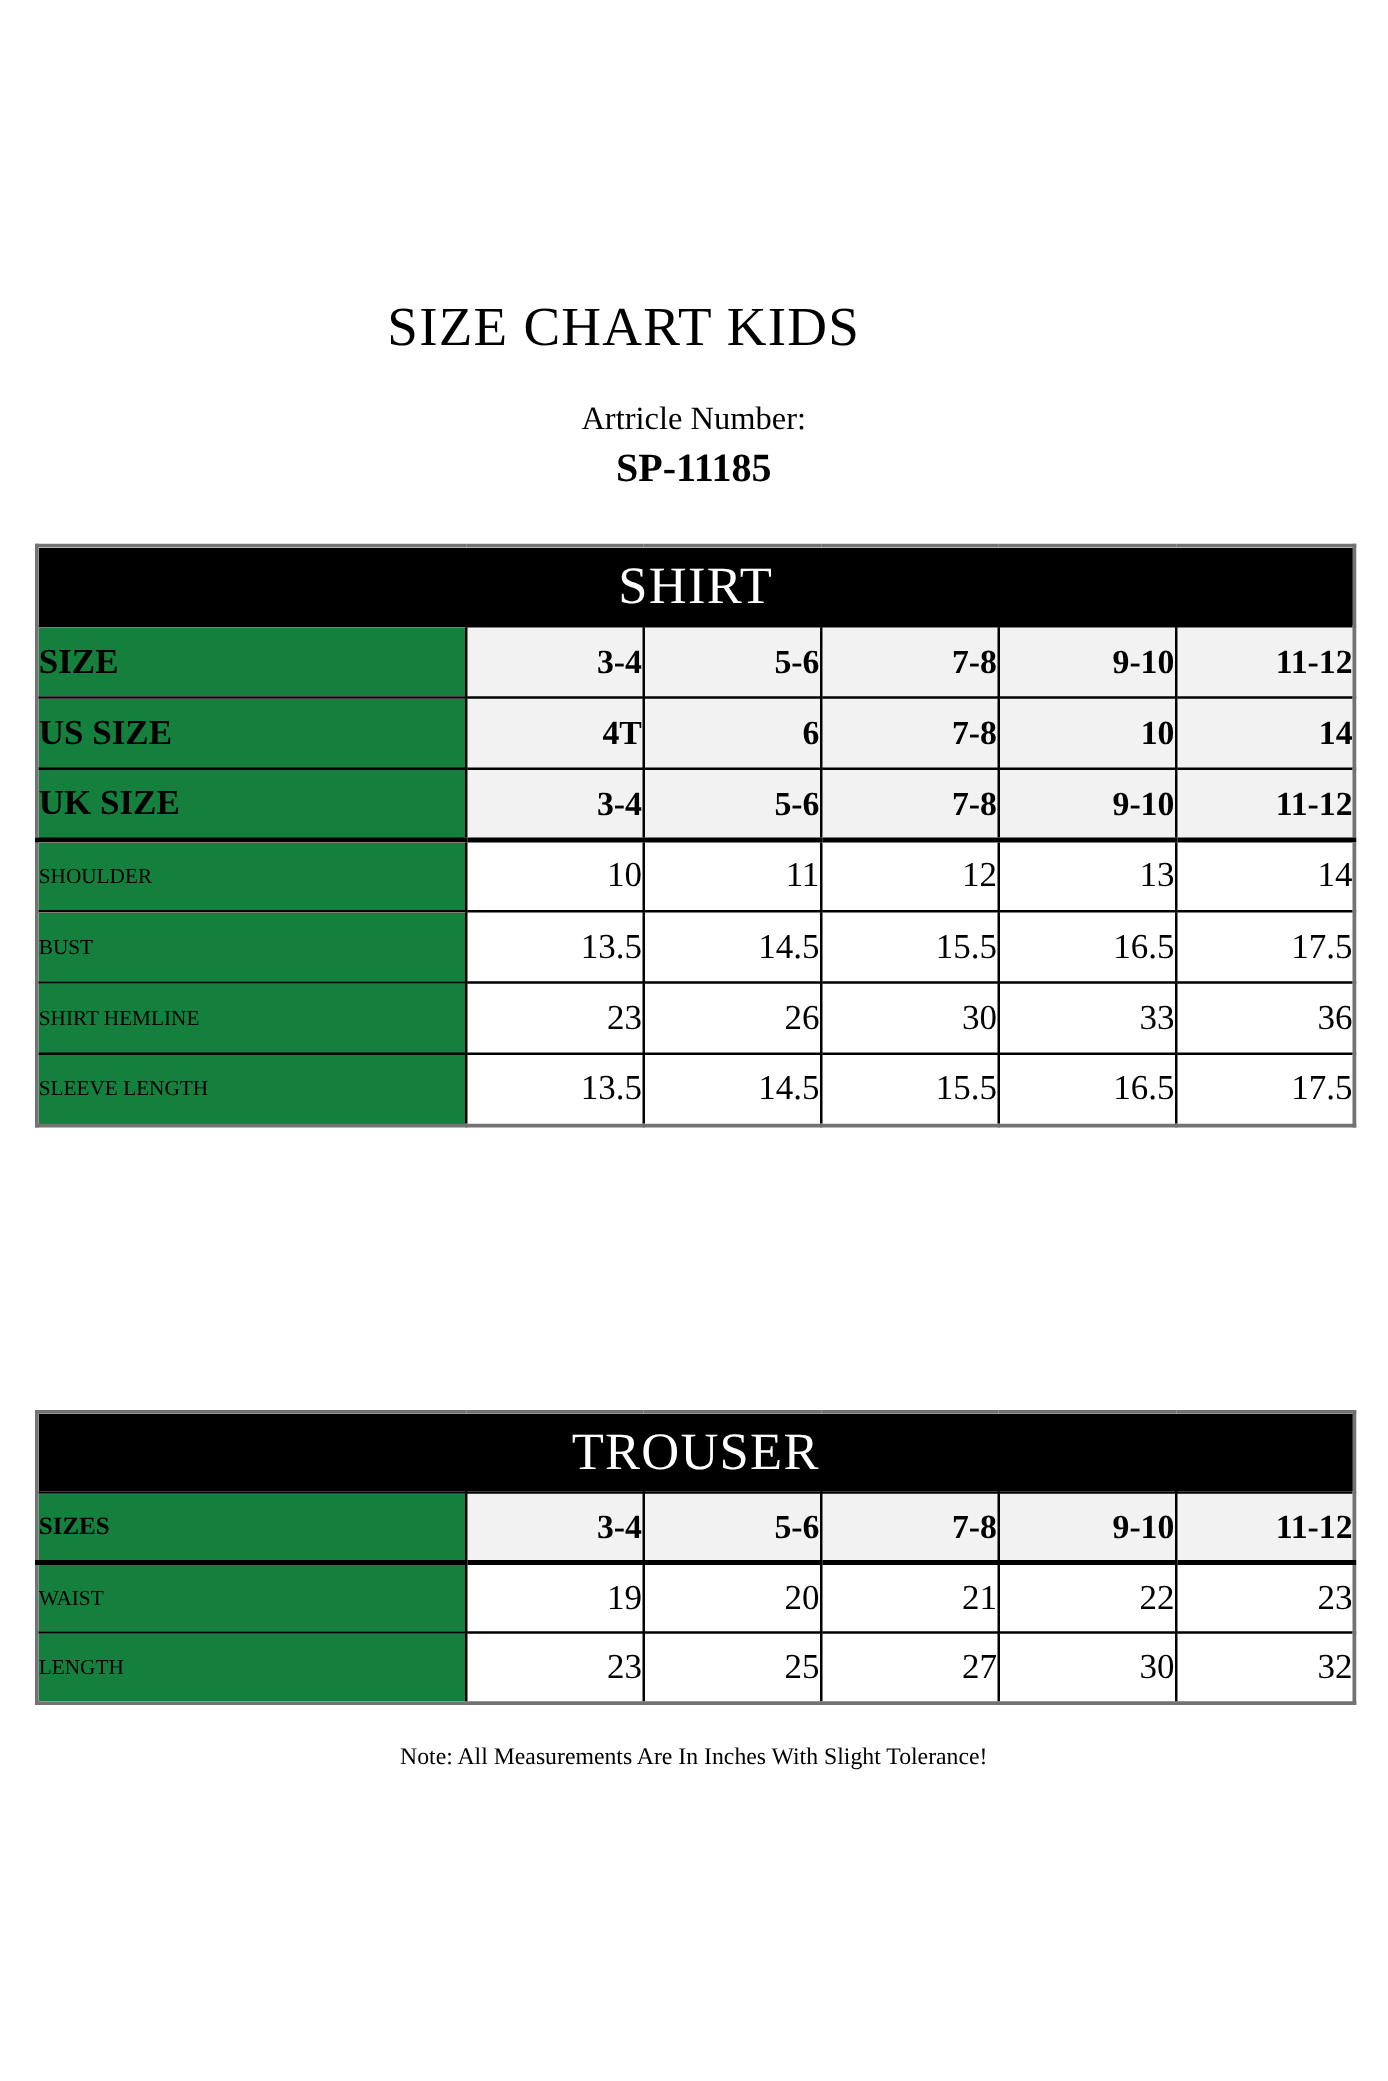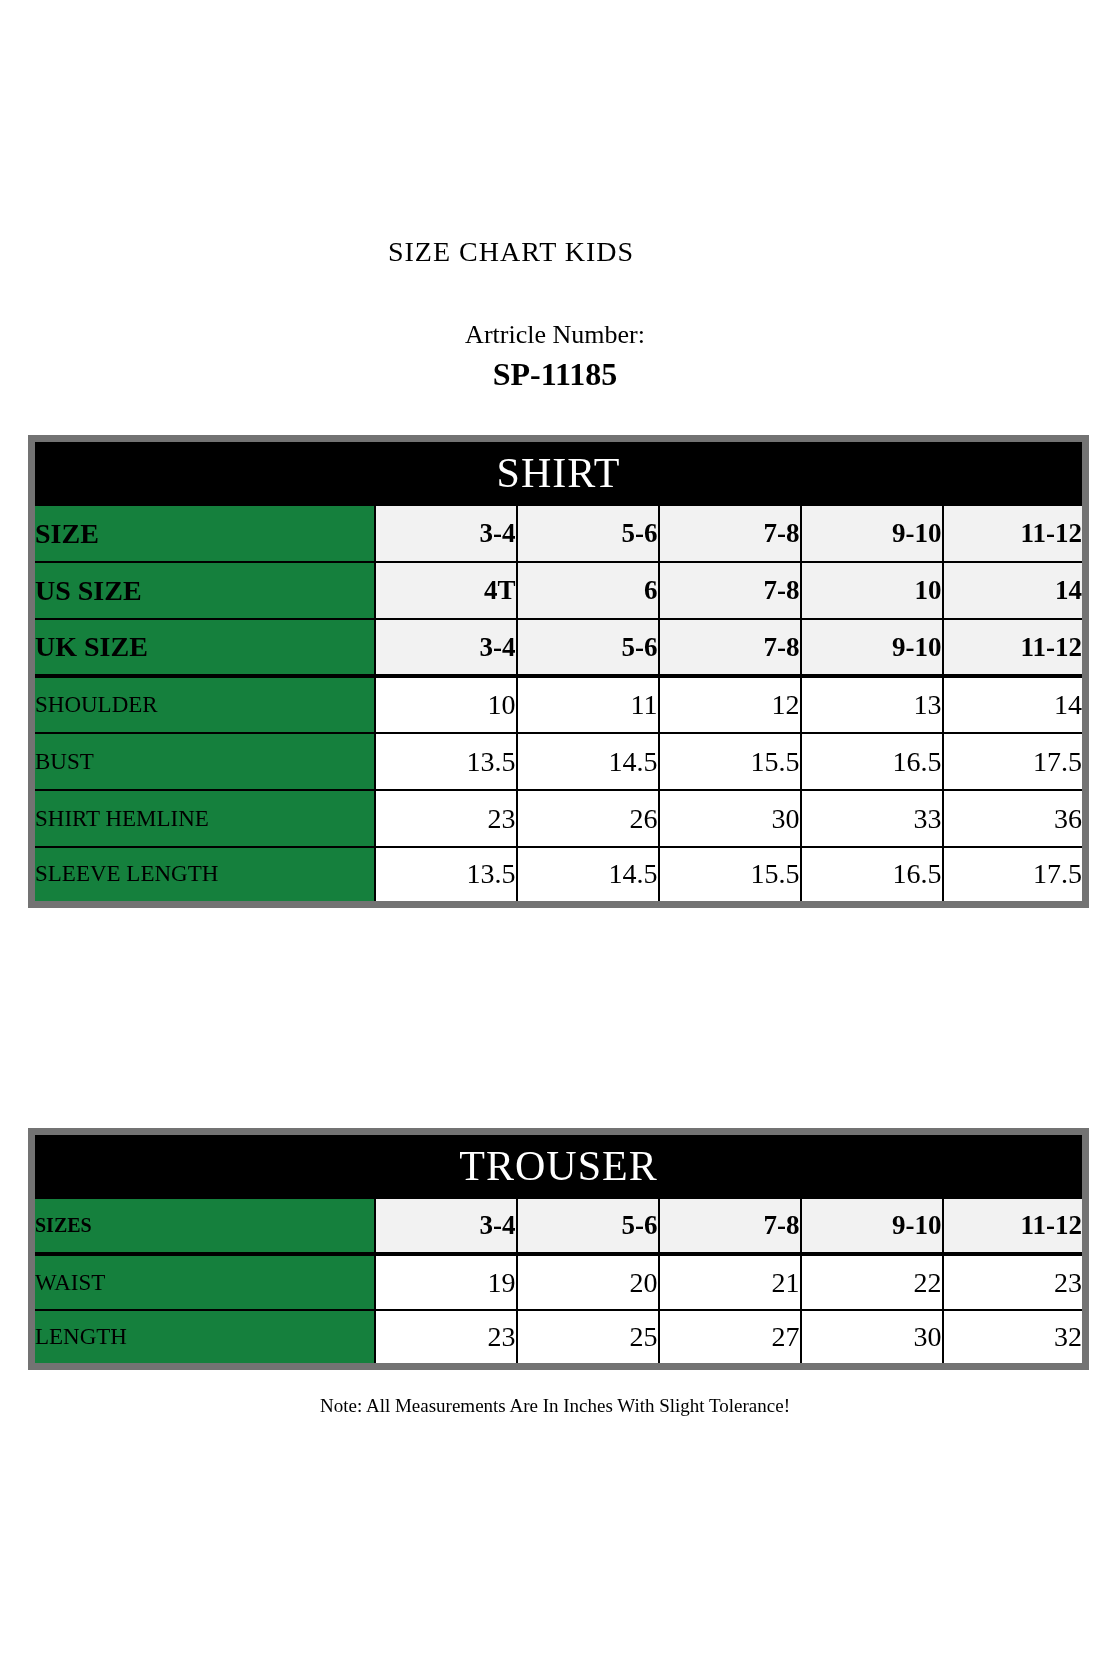--- a/index.html
+++ b/index.html
@@ -5,23 +5,23 @@
   html, body { margin: 0; padding: 0; }
   body {
     width: 1110px; height: 1665px;
     background: #ffffff;
     font-family: "Liberation Serif", serif;
     color: #000000;
   }
   .page { position: relative; width: 1110px; height: 1665px; overflow: hidden; }
 
   .title {
-    position: absolute; top: 236px; left: 16px; width: 990px;
+    position: absolute; top: 236px; left: 4px; width: 990px;
     margin: 0; text-align: center;
-    font-size: 28px; font-weight: normal; letter-spacing: 1px;
+    font-size: 44px; font-weight: normal; letter-spacing: 1px;
   }
   .article-label {
     position: absolute; top: 320px; left: 0; width: 1110px;
     text-align: center; font-size: 26px;
   }
   .article-number {
     position: absolute; top: 356px; left: 0; width: 1110px;
     text-align: center; font-size: 32px; font-weight: bold;
   }
 
@@ -32,39 +32,39 @@
   }
   table.shirt   { top: 435px; }
   table.trouser { top: 1128px; }
 
   th.band {
     background: #000000; color: #ffffff;
     font-size: 42px; font-weight: normal;
     height: 62px; text-align: center; letter-spacing: 1px;
     border: 3px solid #000000; padding: 0;
   }
-  table.size-table { border: 7px solid #737373; }
+  table.size-table { border: 3px solid #737373; }
   table.size-table th, table.size-table td {
     border: 2px solid #000000;
     padding: 0;
     vertical-align: middle;
     overflow: hidden; white-space: nowrap;
   }
   tbody th { text-align: left; padding-left: 6px; background: #15803d; }
   tbody td { text-align: right; }
 
   .shirt tbody tr   { height: 57px; }
   .trouser tbody tr { height: 56px; }
 
   tr.size-row { background: #f2f2f2; }
   tr.size-row th { font-weight: bold; font-size: 28px; }
   tr.size-row td { font-weight: bold; font-size: 27px; background: #f2f2f2; }
   tr.size-row.group-end th, tr.size-row.group-end td { border-bottom: 4px solid #000000; }
 
-  tr.measure-row th { font-weight: normal; font-size: 23px; }
+  tr.measure-row th { font-weight: normal; font-size: 17px; }
   tr.measure-row td { font-size: 28px; background: #ffffff; }
 
   
   .trouser tr.size-row th { font-weight: bold; font-size: 20px; }
 
   .note {
     position: absolute; top: 1395px; left: 30px; width: 1050px;
     font-size: 19px; text-align: center;
   }
 </style>

